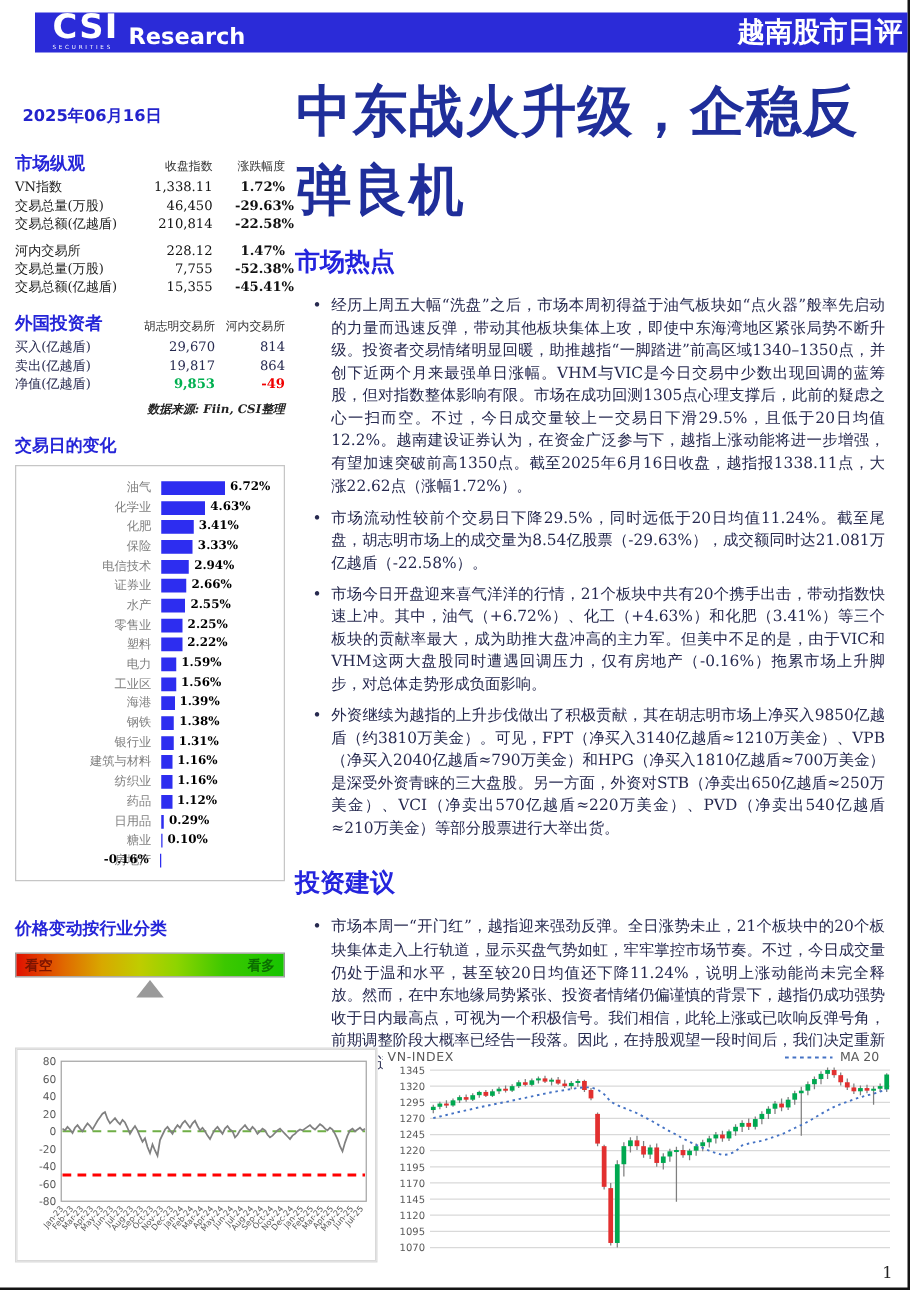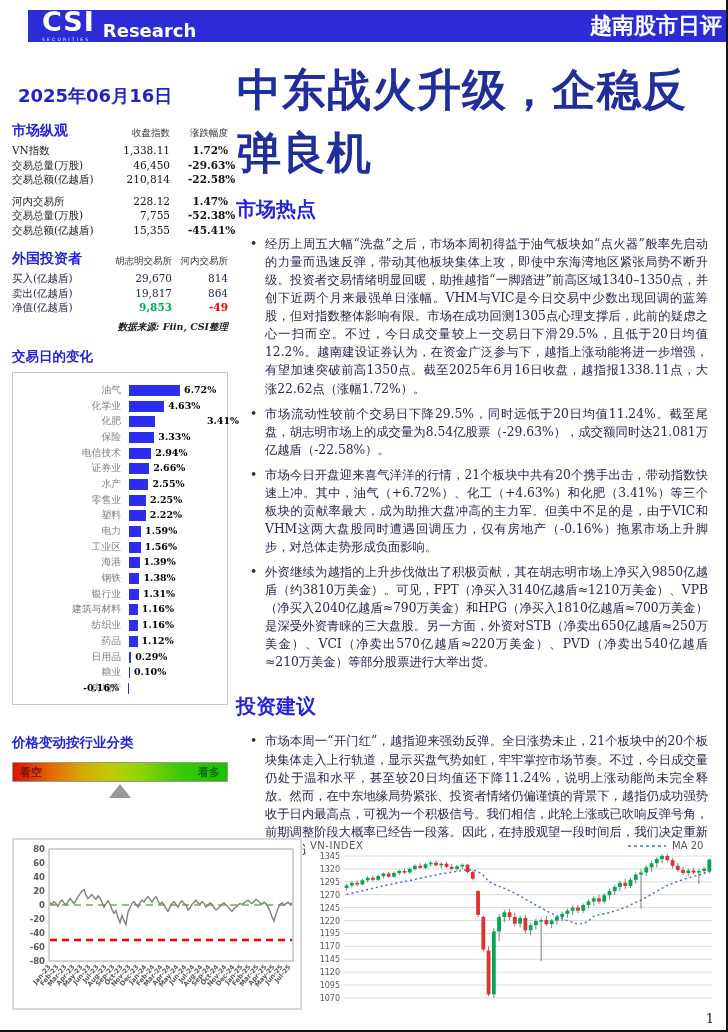--- a/index.html
+++ b/index.html
@@ -7,21 +7,21 @@
         border-right:2px solid #141414;border-bottom:2px solid #141414;box-sizing:border-box;
         font-family:"DejaVu Serif","Liberation Serif",serif;color:#26294f;}
   
   .band{position:absolute;top:10px;left:28px;width:708px;height:32px;display:flex;align-items:center;justify-content:space-between;padding:0 14px;box-sizing:border-box;}
   .logo{display:flex;align-items:flex-end;gap:8px;color:#fff;font-family:"DejaVu Sans","Liberation Sans",sans-serif;}
   .logo-csi{font-size:27px;font-weight:bold;letter-spacing:1px;line-height:.8;}
   .logo-sec{font-size:4.5px;letter-spacing:2.2px;display:block;margin-top:2px;}
   .logo-research{font-size:18px;font-weight:bold;padding-bottom:1px;}
   .band-title{color:#fff;font-size:22px;font-weight:bold;font-family:"DejaVu Sans","Liberation Sans",sans-serif;}
   
-  .date{position:absolute;top:84px;left:18px;font-size:18px;font-weight:bold;color:#2323cc;font-family:"DejaVu Sans","Liberation Sans",sans-serif;}
+  .date{position:absolute;top:84px;left:18px;font-size:13px;font-weight:bold;color:#2323cc;font-family:"DejaVu Sans","Liberation Sans",sans-serif;}
   .headline{position:absolute;top:58px;left:237px;width:482px;font-size:44px;line-height:1.44;font-weight:bold;color:#1f2e9a;letter-spacing:1px;}
   
   .left-col{position:absolute;top:122px;left:12px;width:216px;font-size:10.5px;}
   .tbl-head{display:grid;grid-template-columns:92px 66px 58px;align-items:end;margin-bottom:3px;}
   .tbl-title{color:#2525d8;font-weight:bold;font-size:14px;font-family:"DejaVu Sans","Liberation Sans",sans-serif;}
   .tbl-col{text-align:right;font-size:9.5px;color:#333;}
   .tbl-row{display:grid;grid-template-columns:92px 66px 58px;line-height:14.5px;}
   .tbl-row .lab{color:#222;}
   .tbl-row .val{text-align:right;color:#111;}
   .up{color:#00b050;font-weight:bold;}
@@ -41,21 +41,21 @@
   .bar-val{position:absolute;top:-1px;font-size:9.5px;font-weight:bold;color:#000;white-space:nowrap;
            font-family:"DejaVu Serif","Liberation Serif",serif;}
   
   .gauge-wrap{margin-top:29px;}
   .gauge{position:relative;height:18px;border:1px solid #999;
          background:linear-gradient(90deg,#e01000 0%,#e06a00 18%,#d8a800 32%,#c0cc00 46%,#8ed400 60%,#3cc800 78%,#16c400 100%);}
   .gauge .lab-l{position:absolute;left:7px;top:2px;font-size:11px;font-weight:bold;color:#7c1400;font-family:"DejaVu Sans","Liberation Sans",sans-serif;}
   .gauge .lab-r{position:absolute;right:7px;top:2px;font-size:11px;font-weight:bold;color:#0b6e00;font-family:"DejaVu Sans","Liberation Sans",sans-serif;}
   .gauge-marker{position:relative;width:0;height:0;border-left:11px solid transparent;border-right:11px solid transparent;border-bottom:14px solid #9a9a9a;margin-top:2px;}
   
-  .flow-chart{position:absolute;top:838px;left:12px;font-weight:bold;}
+  .flow-chart{position:absolute;top:838px;left:12px;}
   .vn-chart{position:absolute;top:838px;left:306px;}
   .chart-box{border:1px solid #d9d9d9;background:#fff;}
   
   .right-col{position:absolute;top:196px;left:236px;width:484px;}
   .big-head{color:#2424dd;font-weight:bold;font-size:20px;font-family:"DejaVu Sans","Liberation Sans",sans-serif;margin:0 0 8px;}
   .bullets{margin:12px;padding:0;list-style:none;}
   .bullets li{position:relative;padding-left:17px;font-size:12.3px;line-height:1.47;text-align:justify;margin-bottom:7px;color:#26294f;}
   .bullets li::before{content:"•";position:absolute;left:2px;top:0;}
   .advice-gap{height:10px;}
   .page-num{position:absolute;right:12px;bottom:4px;font-size:13px;color:#222;}
@@ -157,21 +157,21 @@
           <span class="bar-lab">化学业</span>
           <div class="bar-area">
             <div class="bar" style="background: rgb(45, 45, 240); left: 0px; width: 35.188px;"></div>
             <span class="bar-val" style="left: 39.188px;">4.63%</span>
           </div>
         </div>
         <div class="bar-row">
           <span class="bar-lab">化肥</span>
           <div class="bar-area">
             <div class="bar" style="background: rgb(45, 45, 240); left: 0px; width: 25.916px;"></div>
-            <span class="bar-val" style="left: 29.916px; margin-left: 48px;">3.41%</span>
+            <span class="bar-val" style="left: 29.916px;">3.41%</span>
           </div>
         </div>
         <div class="bar-row">
           <span class="bar-lab">保险</span>
           <div class="bar-area">
             <div class="bar" style="background: rgb(45, 45, 240); left: 0px; width: 25.308px;"></div>
             <span class="bar-val" style="left: 29.308px;">3.33%</span>
           </div>
         </div>
         <div class="bar-row">

